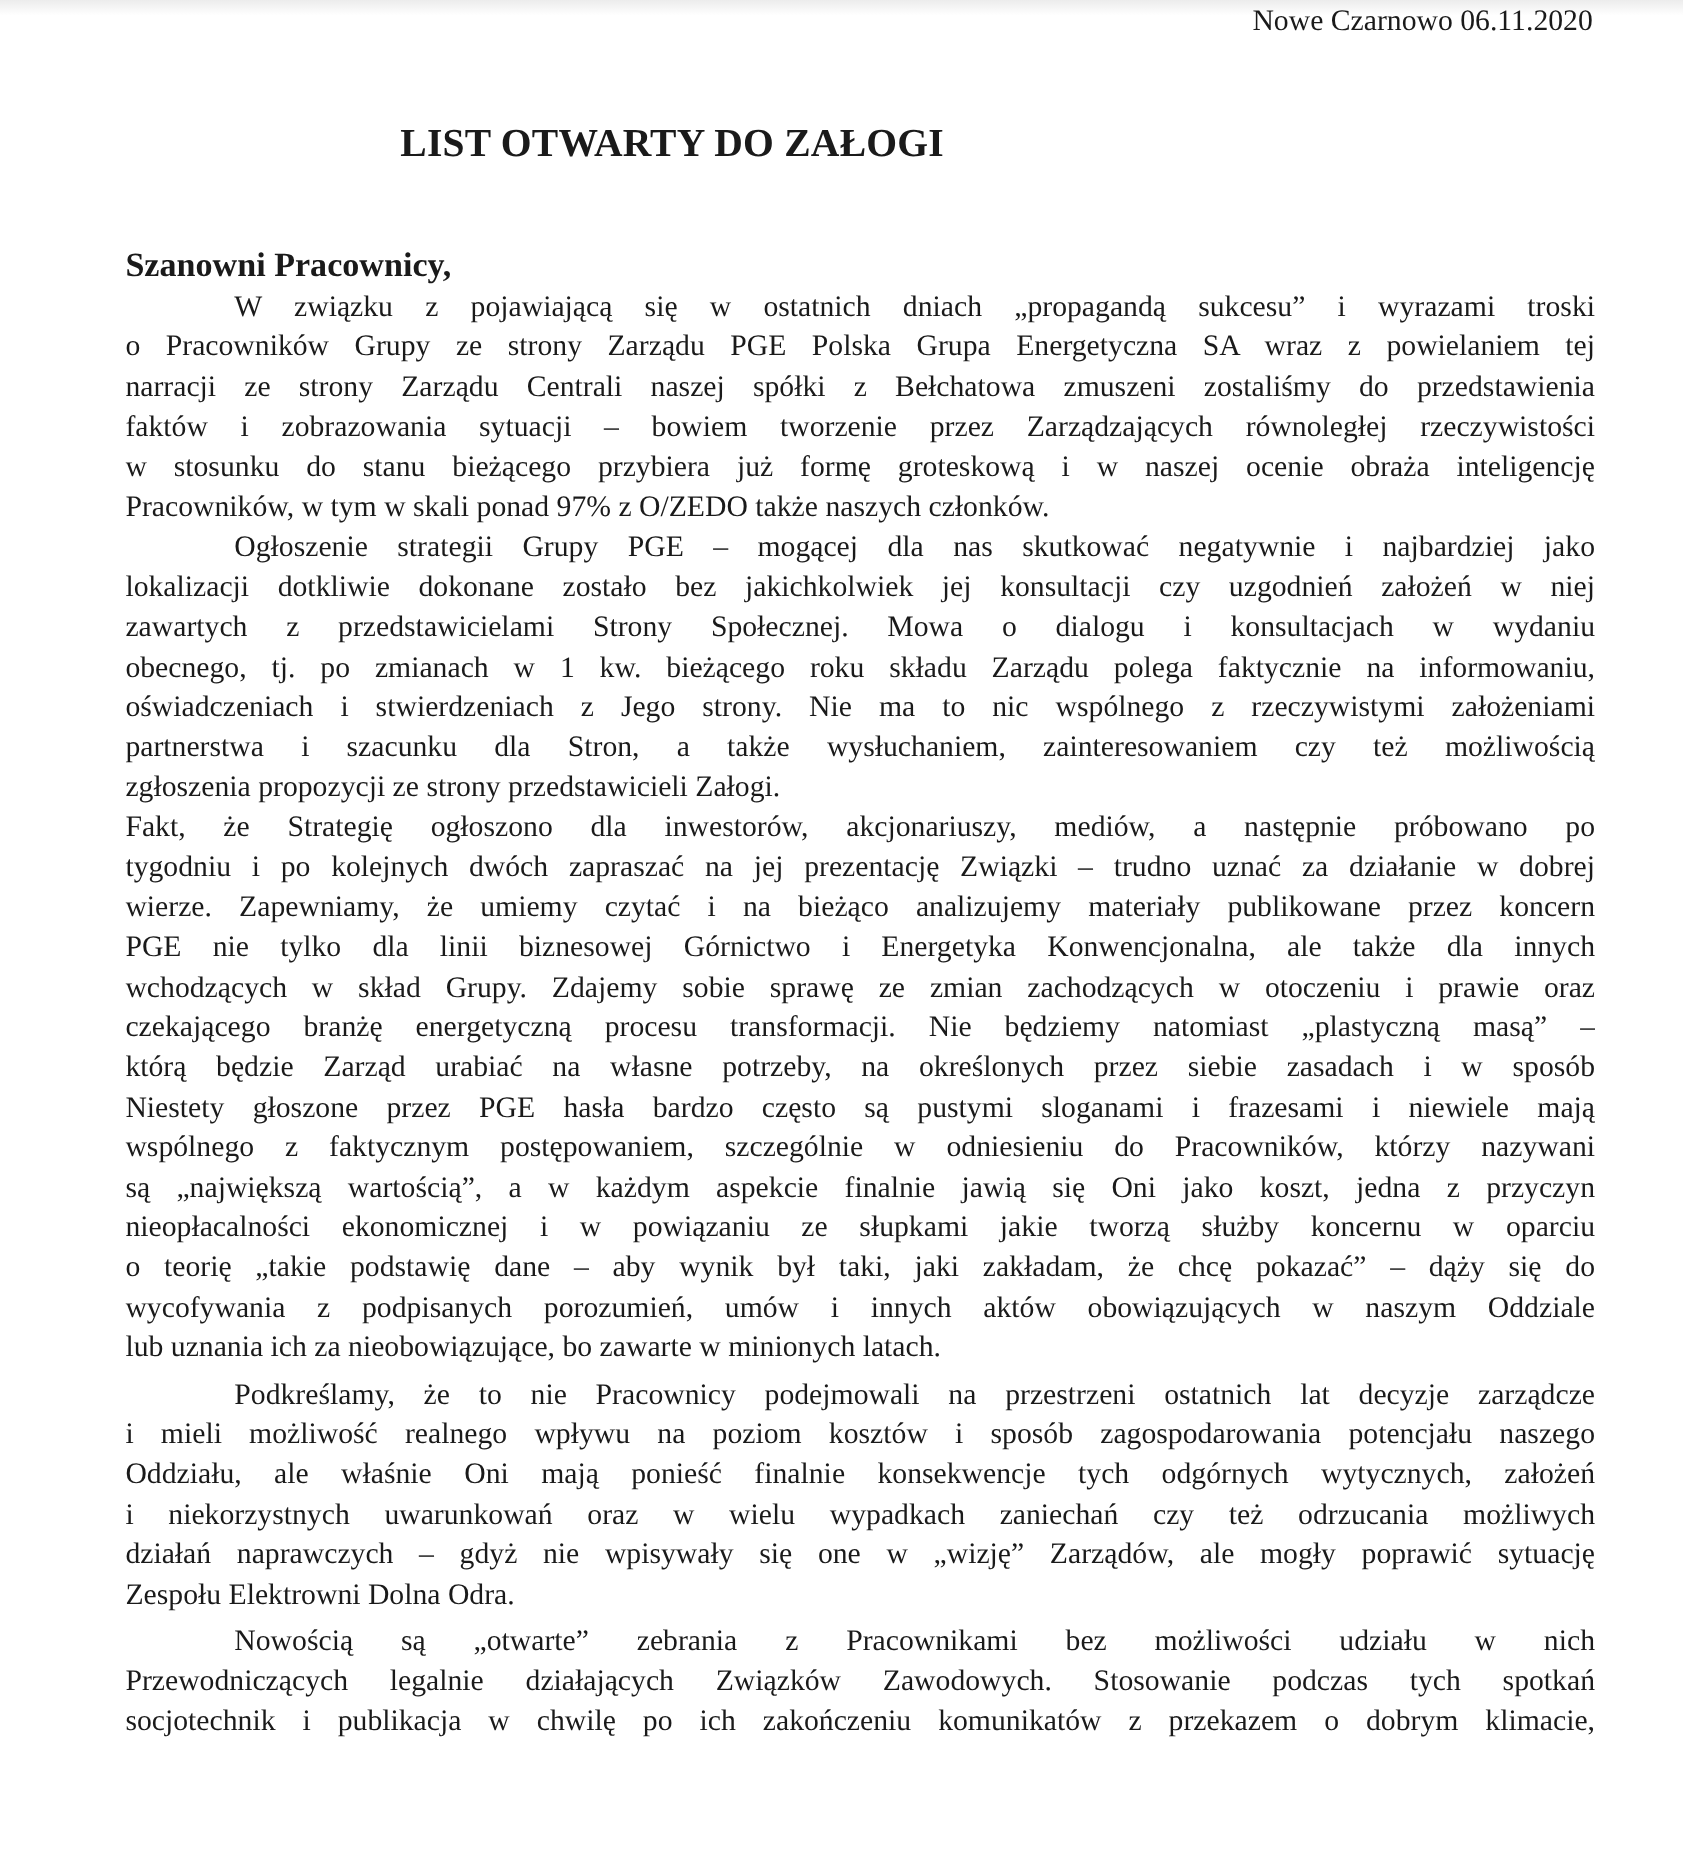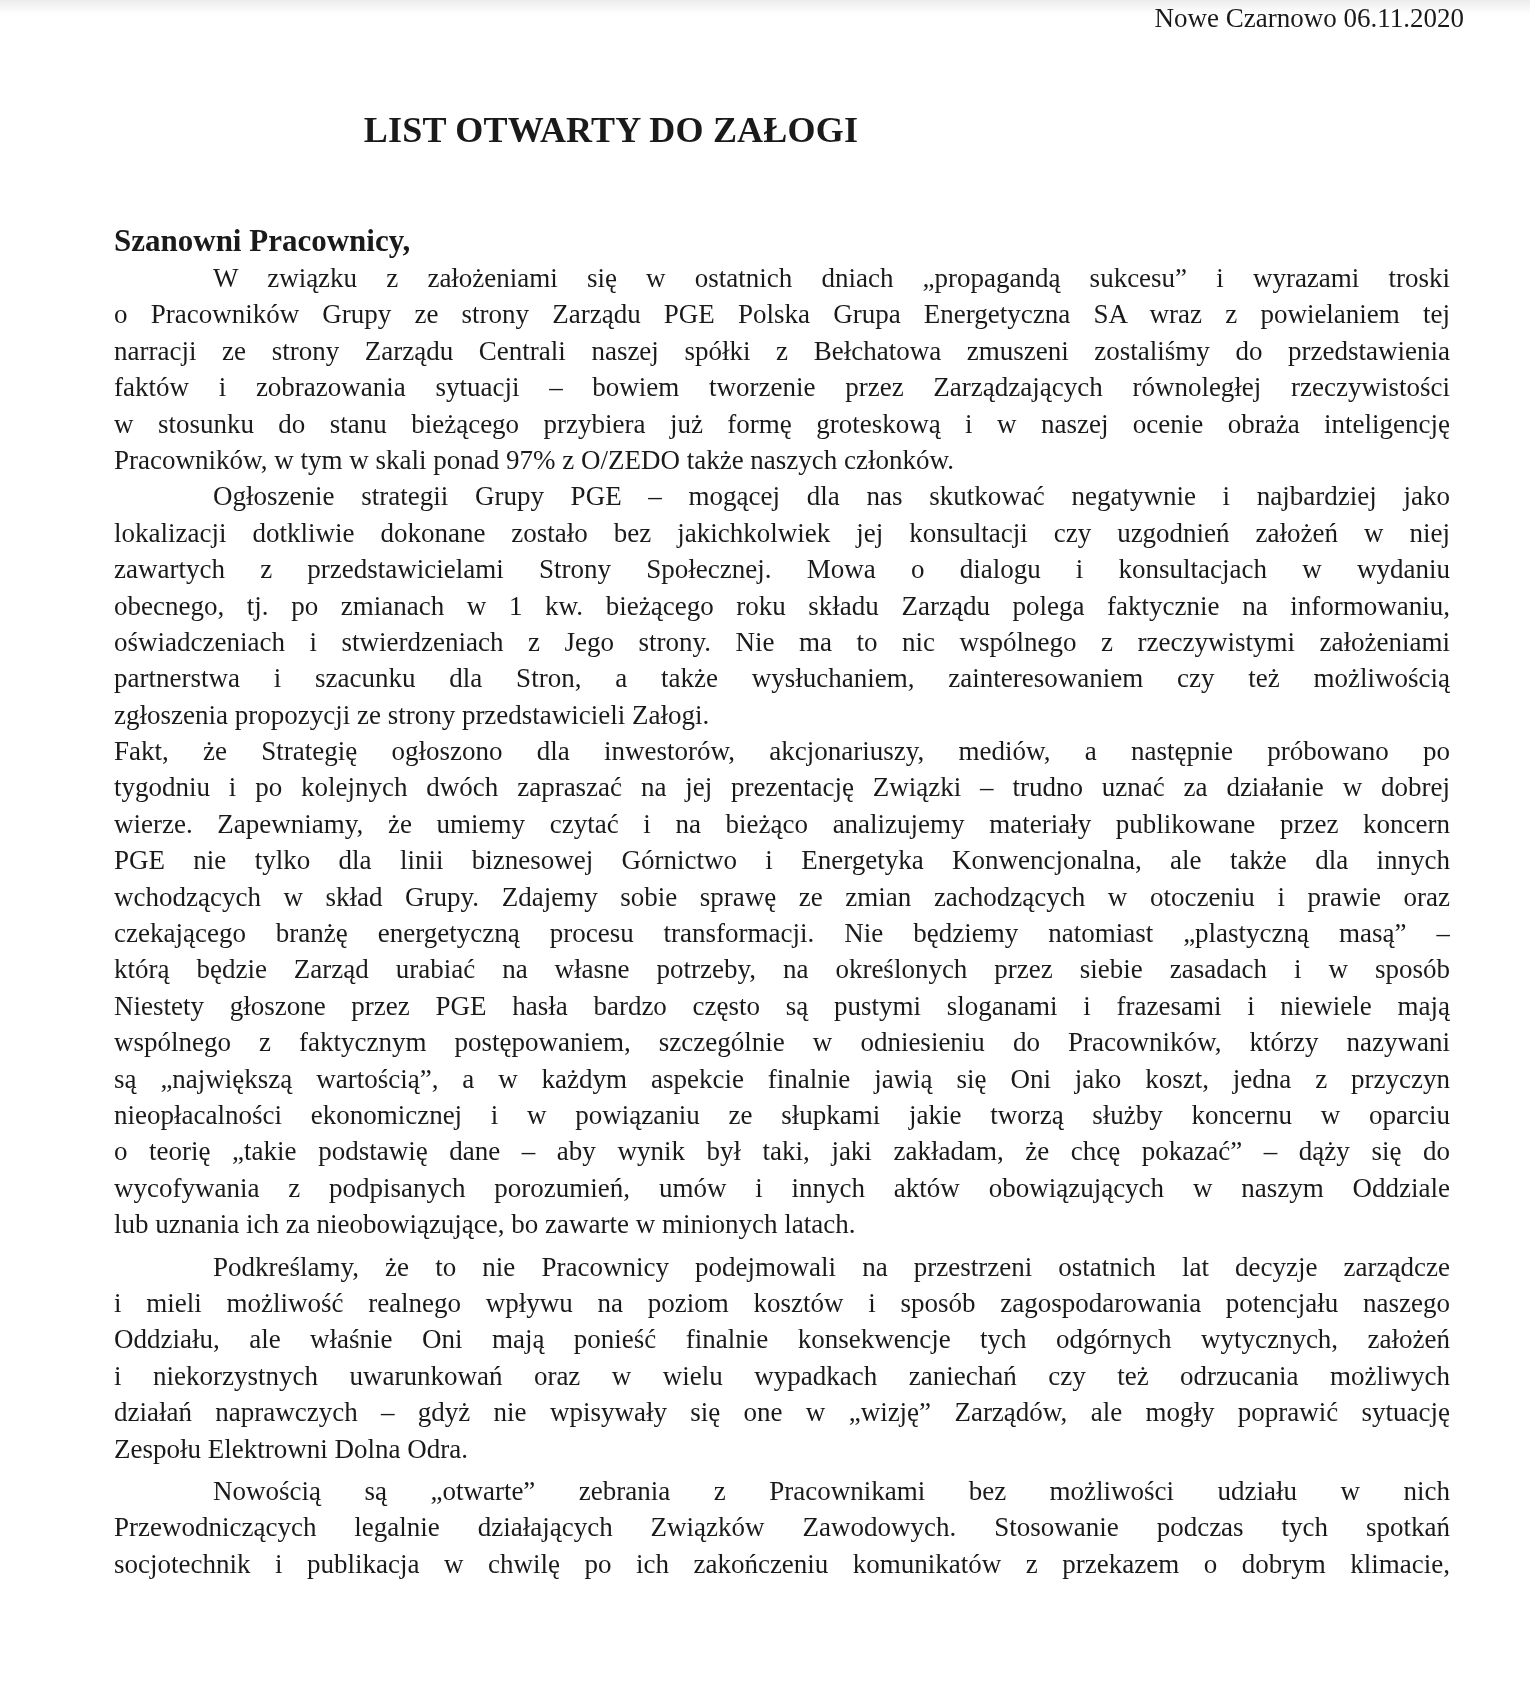--- a/index.html
+++ b/index.html
@@ -16,21 +16,21 @@
     color: #1a1a1a;
   }
   .top-shade {
     position: absolute;
     left: 0; top: 0;
     width: 1530px; height: 14px;
     background: linear-gradient(#ececec, #ffffff);
   }
   .date {
     position: absolute;
-    right: 66px;
+    right: 82px;
     top: 2px;
     font-size: 27px;
     line-height: 32px;
     white-space: nowrap;
     margin-left: 15px;
   }
   .title {
     position: absolute;
     left: 0; width: 1222px;
     top: 108px;
@@ -82,21 +82,21 @@
 
 <div class="date">Nowe Czarnowo 06.11.2020</div>
 
 <div class="title">LIST OTWARTY DO ZAŁOGI</div>
 
 <div class="salutation">Szanowni Pracownicy,</div>
 
 <div class="body-text">
 
   <div>
-    <span class="line indent">W związku z założeniami się w ostatnich dniach „propagandą sukcesu” i wyrazami troski</span>
+    <span class="line indent">W związku z pojawiającą się w ostatnich dniach „propagandą sukcesu” i wyrazami troski</span>
     <span class="line">o Pracowników Grupy ze strony Zarządu PGE Polska Grupa Energetyczna SA wraz z powielaniem tej</span>
     <span class="line">narracji ze strony Zarządu Centrali naszej spółki z Bełchatowa zmuszeni zostaliśmy do przedstawienia</span>
     <span class="line">faktów i zobrazowania sytuacji – bowiem tworzenie przez Zarządzających równoległej rzeczywistości</span>
     <span class="line">w stosunku do stanu bieżącego przybiera już formę groteskową i w naszej ocenie obraża inteligencję</span>
     <span class="line last">Pracowników, w tym w skali ponad 97%  z O/ZEDO także naszych członków.</span>
   </div>
 
   <div>
     <span class="line indent">Ogłoszenie strategii Grupy PGE – mogącej dla nas skutkować negatywnie i najbardziej jako</span>
     <span class="line">lokalizacji dotkliwie dokonane zostało bez jakichkolwiek jej konsultacji czy uzgodnień założeń w niej</span>

